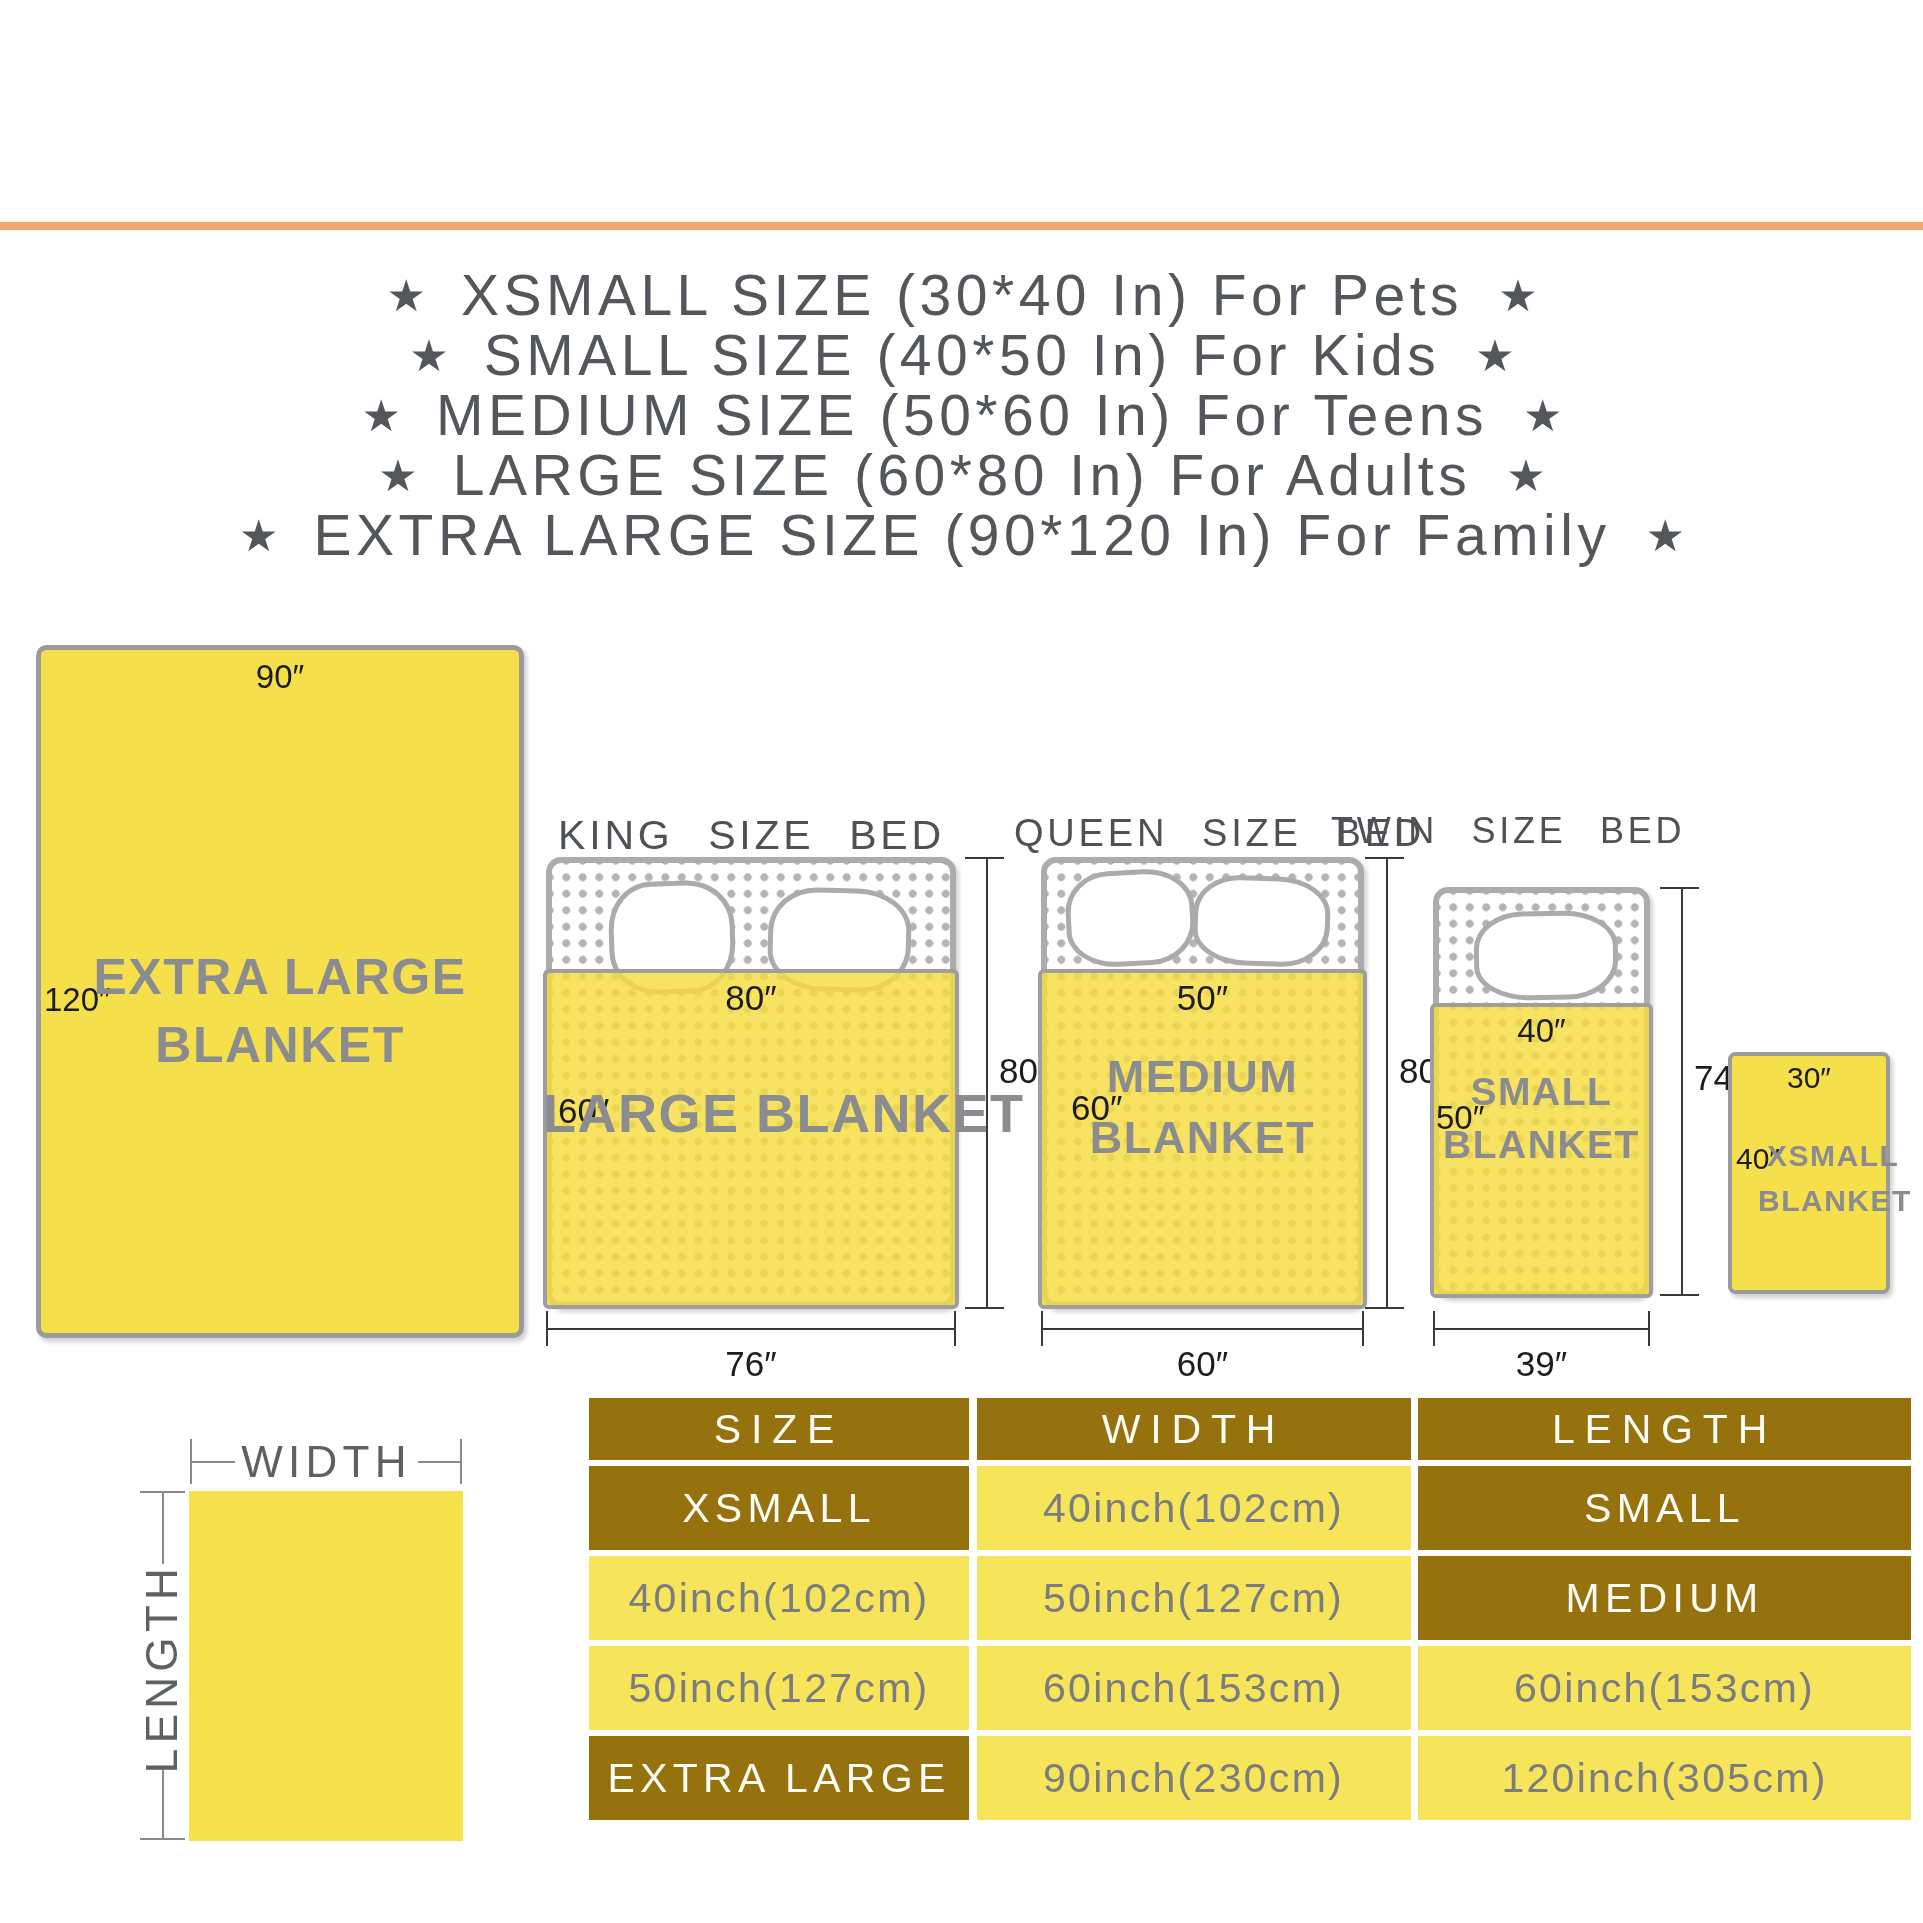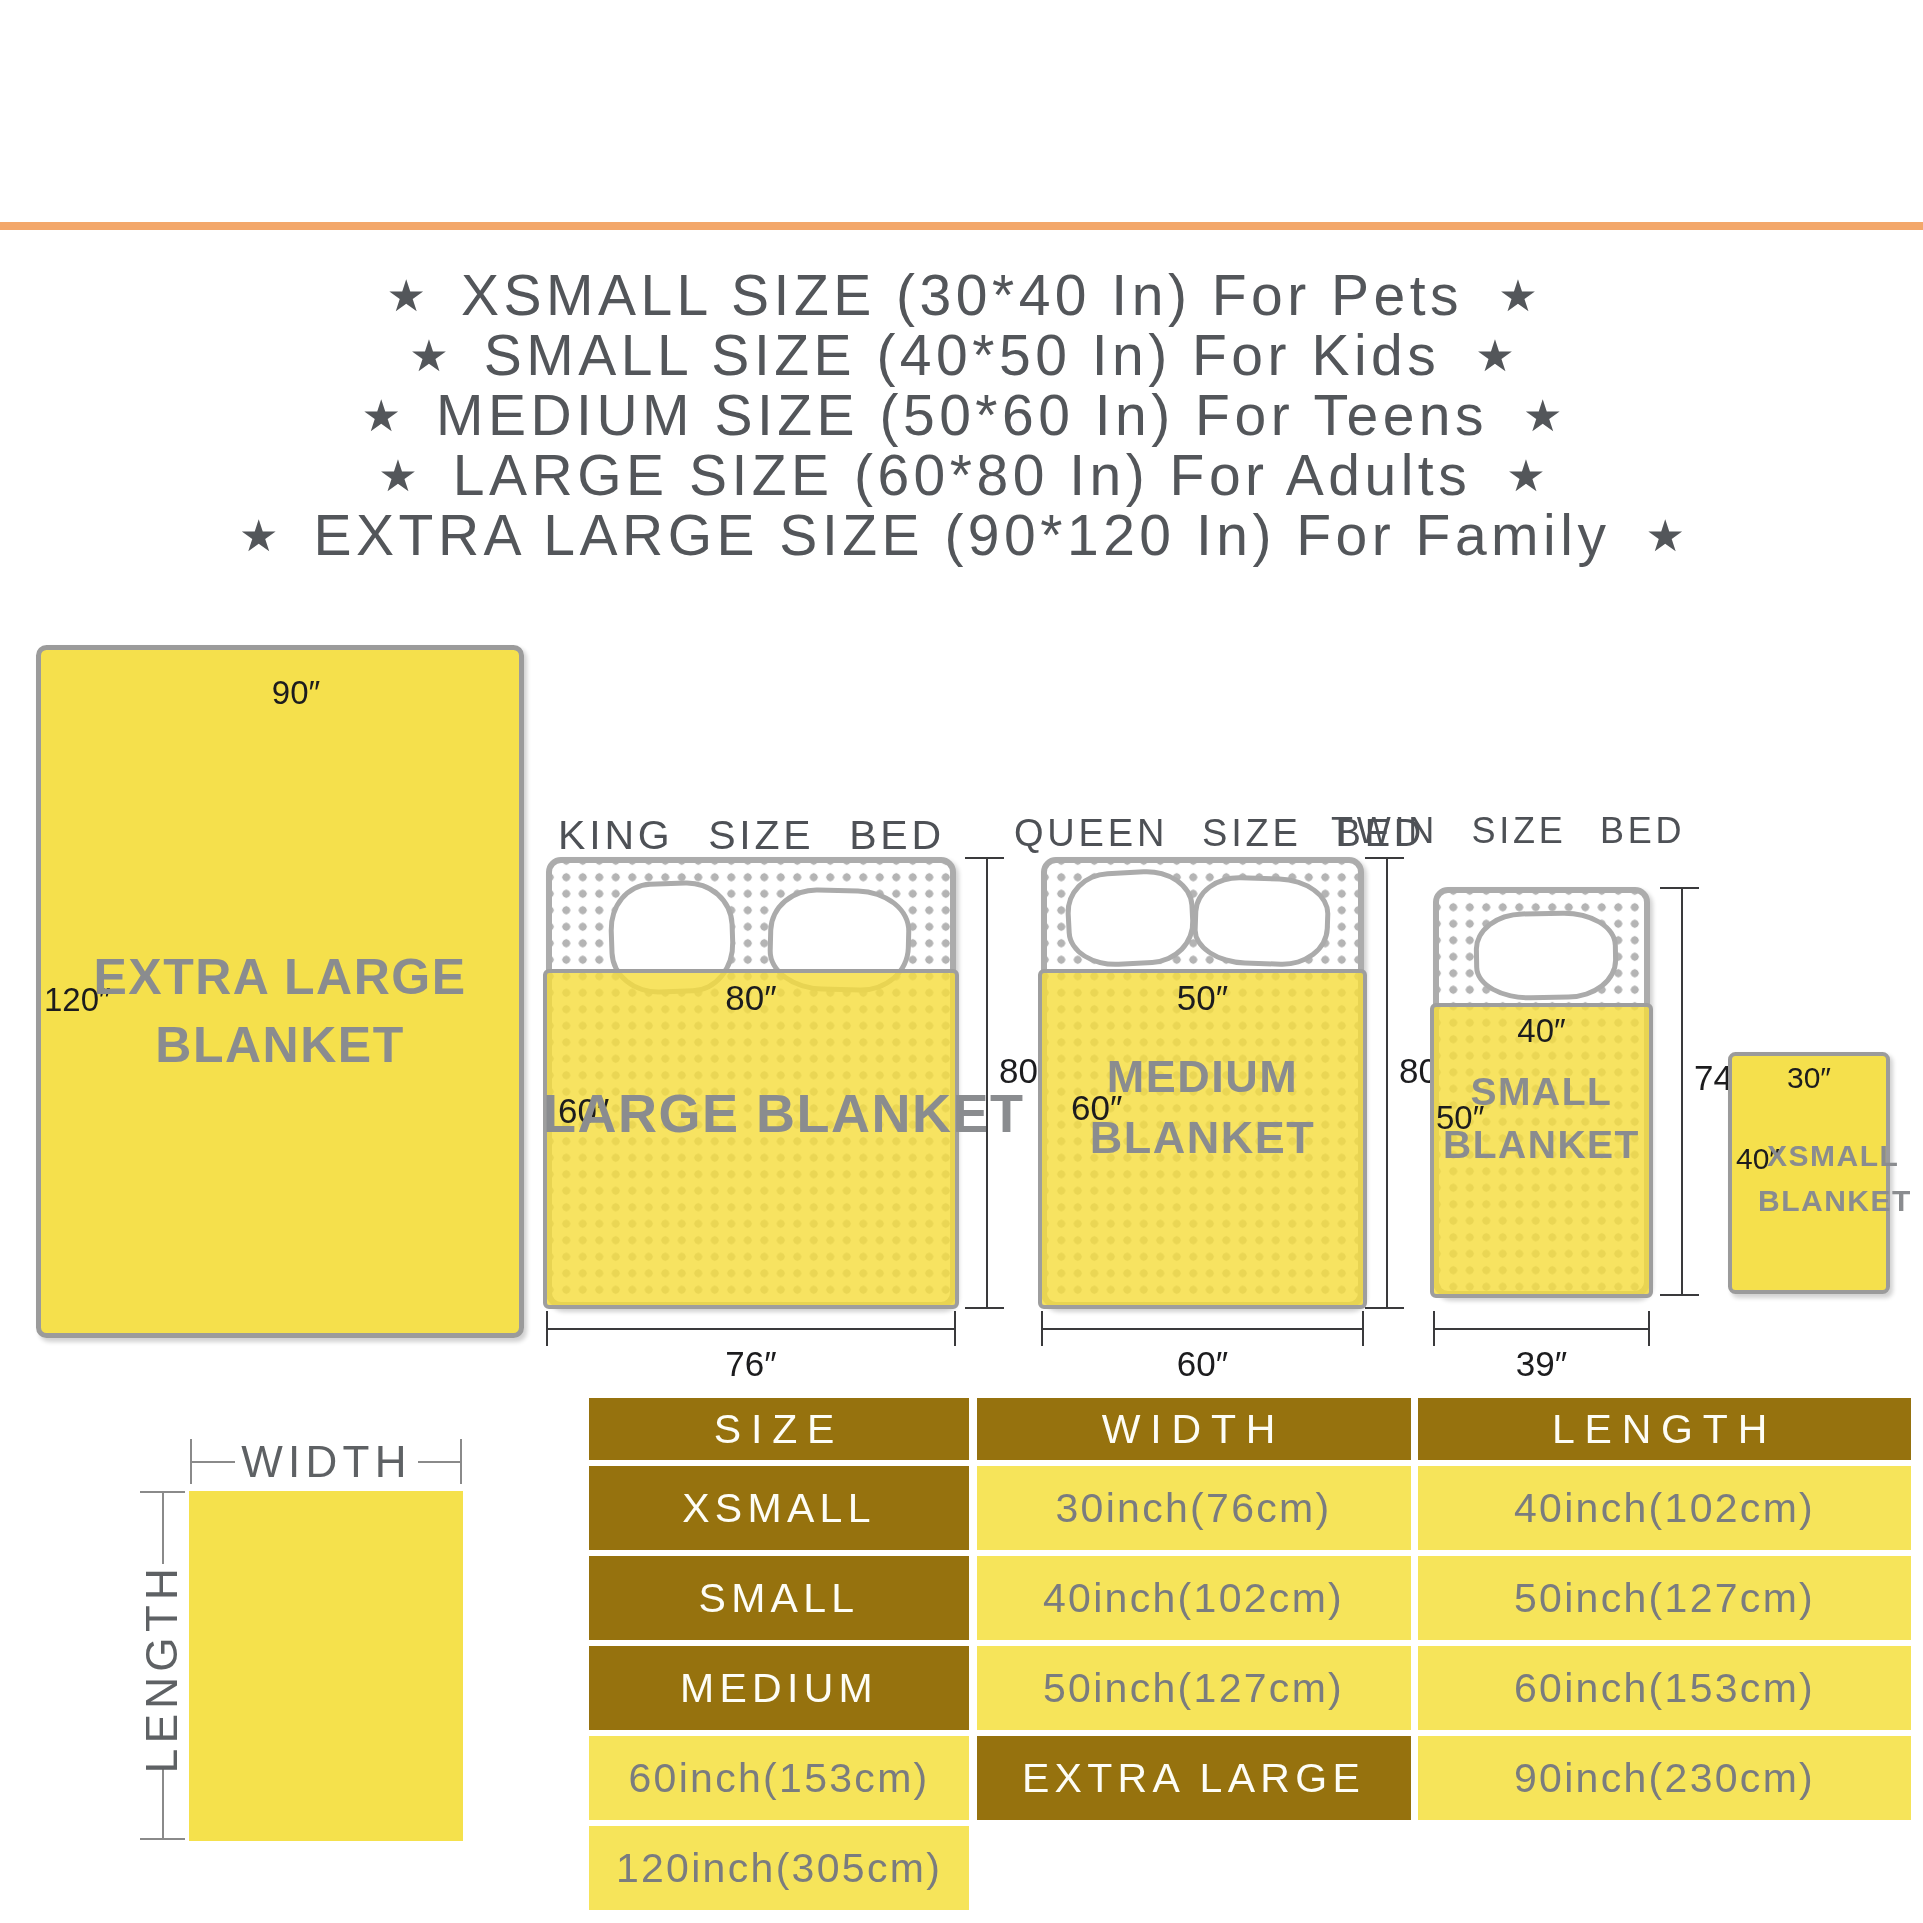--- a/index.html
+++ b/index.html
@@ -79,21 +79,21 @@
     <span class="txt">LARGE SIZE (60*80 In) For Adults</span>
     <span class="star">★</span>
   </div>
   <div class="abs star-line" style="top:505px;">
     <span class="star">★</span>
     <span class="txt">EXTRA LARGE SIZE (90*120 In) For Family</span>
     <span class="star">★</span>
   </div>
 
   <div class="abs solid-blanket" style="left:36px;top:645px;width:488px;height:693px;border-radius:10.5px;"></div>
-  <div class="abs dim-lbl center" style="left:52px;top:658px;width:488px;font-size:33px;margin-top:16px;">90″</div>
+  <div class="abs dim-lbl center" style="left:36px;top:658px;width:488px;font-size:33px;">90″</div>
   <div class="abs dim-lbl" style="left:44px;top:981px;font-size:33px;text-align:right;">120″</div>
   <div class="abs bname" style="left:36px;top:948px;width:488px;font-size:50px;">EXTRA LARGE</div>
   <div class="abs bname" style="left:36px;top:1016px;width:488px;font-size:50px;">BLANKET</div>
 
   <div class="abs bed-title" style="left:526px;top:812px;width:451px;font-size:41px;">KING SIZE BED</div>
   <div class="abs bed" style="left:546px;top:857px;width:410px;height:451px;"></div>
   <div class="abs pillow" style="left:609px;top:881px;width:126px;height:113px;transform:rotate(-2deg);"></div>
   <div class="abs pillow" style="left:768px;top:888px;width:143px;height:104px;transform:rotate(1.5deg);"></div>
   <div class="abs overlay" style="left:543px;top:969px;width:416px;height:340px;"></div>
   <div class="abs dim-lbl center" style="left:543px;top:978px;width:416px;">80″</div>
@@ -161,21 +161,20 @@
   <div class="abs vline" style="left:162px;top:1767px;height:72px;background:#8A8A8A;width:1.5px;"></div>
   <div class="abs legend-txt center" style="left:42px;top:1643px;width:240px;transform:rotate(-90deg);">LENGTH</div>
   <div class="abs" style="left:189px;top:1491px;width:274px;height:350px;background:#F5E14C;"></div>
 
   <div class="abs size-table">
     <div class="cell head">SIZE</div>
     <div class="cell head">WIDTH</div>
     <div class="cell head">LENGTH</div>
 
     <div class="cell size">XSMALL</div>
-    <div class="cell val">30inch(76cm)</div>
     <div class="cell val">40inch(102cm)</div>
 
     <div class="cell size">SMALL</div>
     <div class="cell val">40inch(102cm)</div>
     <div class="cell val">50inch(127cm)</div>
 
     <div class="cell size">MEDIUM</div>
     <div class="cell val">50inch(127cm)</div>
     <div class="cell val">60inch(153cm)</div>
 

